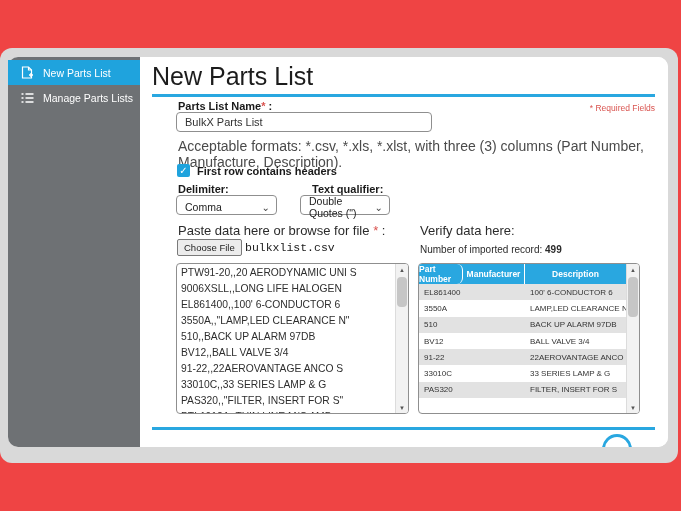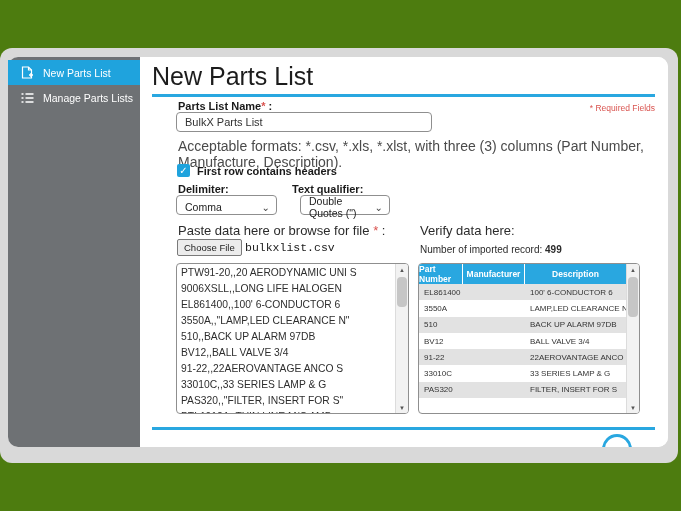--- a/index.html
+++ b/index.html
@@ -1,18 +1,18 @@
 <!DOCTYPE html>
 <html><head>
 <meta charset="utf-8">
 <style>
   * { margin:0; padding:0; box-sizing:border-box; }
   html,body { background:#000; }
   body { width:681px; height:511px; font-family:"Liberation Sans",sans-serif; }
-  .screen { position:relative; width:681px; height:511px; background:#4d7c0f; overflow:hidden; }
+  .screen { position:relative; width:681px; height:511px; background:#ef4444; overflow:hidden; }
 
   .frame { position:absolute; left:0; top:48px; width:678px; height:415px;
            background:#d9d9d9; border-radius:12px; }
   .window { position:absolute; left:8px; top:9px; width:660px; height:390px;
             background:#fff; border-radius:10px; }
 
   
   .sidebar { position:absolute; left:0; top:0; width:132px; height:390px;
              background:#6e7174; border-radius:10px 0 0 10px; padding-top:3px; }
   .sidebar-item { height:25px; display:flex; align-items:center; gap:9px;
@@ -73,21 +73,21 @@
   .imported-line b { font-weight:bold;margin-top:40px; }
 
   .table-box { position:absolute; left:278px; top:206px; width:222px; height:151px;
                border:1px solid #8f8f8f; border-radius:4px; overflow:hidden;
                display:flex; background:#fff; }
   .tbl-main { width:207px; }
   .tbl-header { height:20px; background:#29a7e0; display:flex; }
   .th-cell { display:flex; align-items:center; justify-content:center; color:#fff;
              font-size:8.5px; font-weight:bold; border-right:1px solid #fff; }
   .th-cell:last-child { border-right:none; }
-  .col1 { width:44px; } .col2 { width:62px; } .col3 { width:101px; }
+  .col1 { width:44px;border-radius:6px; } .col2 { width:62px; } .col3 { width:101px; }
   .tbl-row { height:16.3px; display:flex; }
   .tbl-row:nth-child(odd) { background:#e2e2e2; }
   .td-cell { display:flex; align-items:center; padding-left:5px; font-size:8px; color:#333;
              overflow:hidden; white-space:nowrap; }
   .paste-label { left:38px; top:166px; }
 
   .chat-circle { position:absolute; left:462px; top:377px; width:30px; height:30px;
                  border-radius:50%; border:3px solid #29a7e0; background:#fff; cursor:pointer; }
 </style>
 </head>
@@ -130,21 +130,21 @@
         </div>
         <input class="name-input" value="BulkX Parts List" style="">
         <div class="formats-note">Acceptable formats: *.csv, *.xls, *.xlst, with three (3) columns (Part Number, Manufacture, Description).</div>
 
         <div class="checkbox">
           <span>✓</span>
         </div>
         <div class="lbl checkbox-label">First row contains headers</div>
 
         <div class="lbl" style="left:38px; top:126px;">Delimiter:</div>
-        <div class="lbl" style="left:152px; top:126px;">Text qualifier:</div>
+        <div class="lbl" style="left:172px; top:126px;">Text qualifier:</div>
 
         <div class="select" style="left:36px; top:138px; width:101px;">
           <span>Comma</span>
           <span class="chevron">⌄</span>
         </div>
         <div class="select" style="left:160px; top:138px; width:90px;">
           <span>Double Quotes (")</span>
           <span class="chevron">⌄</span>
         </div>
 

